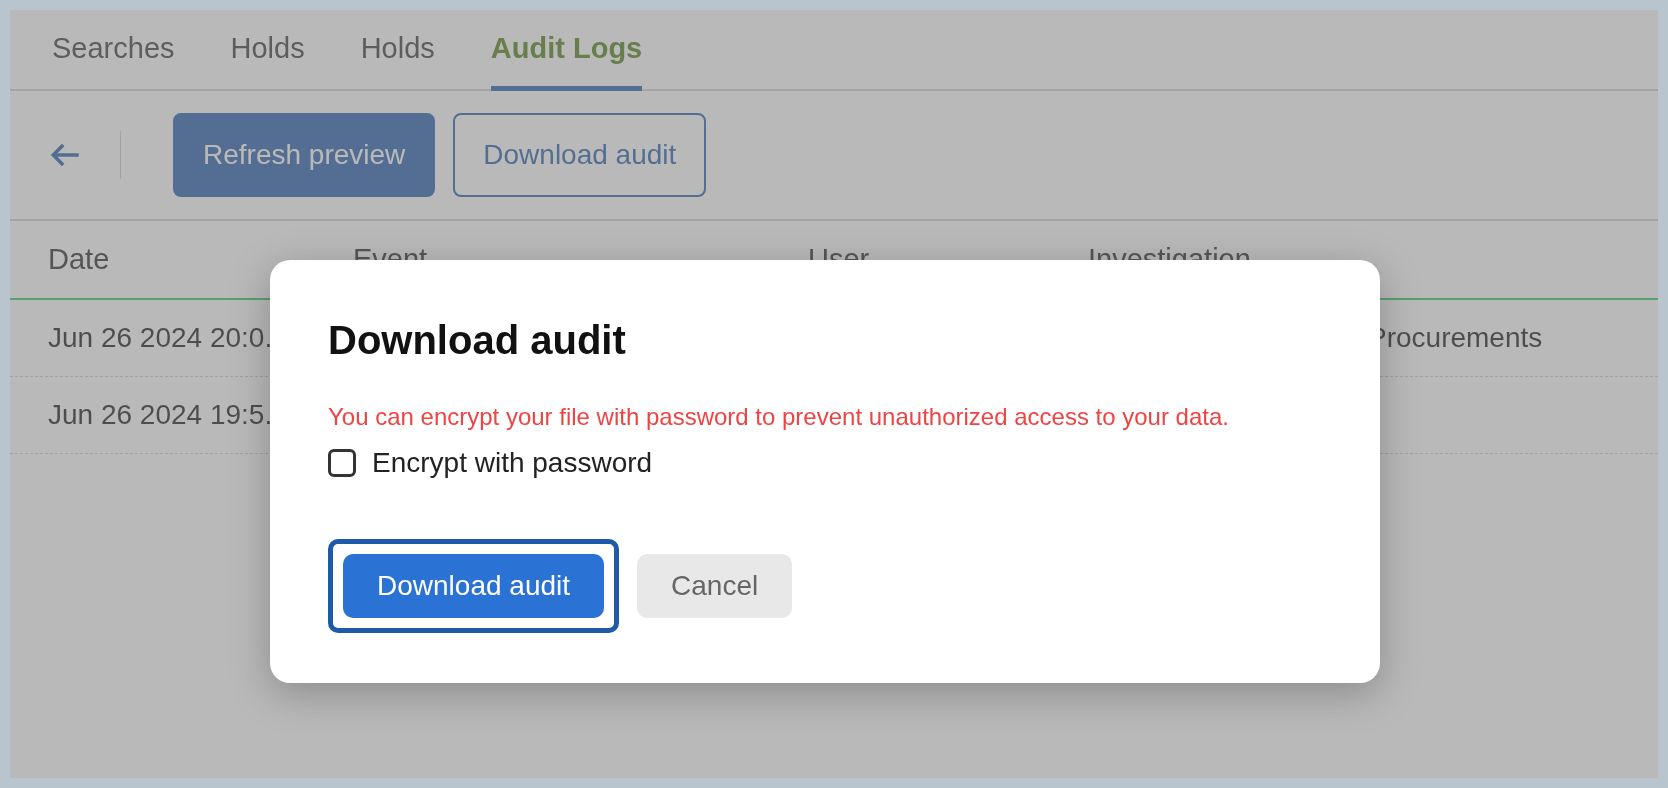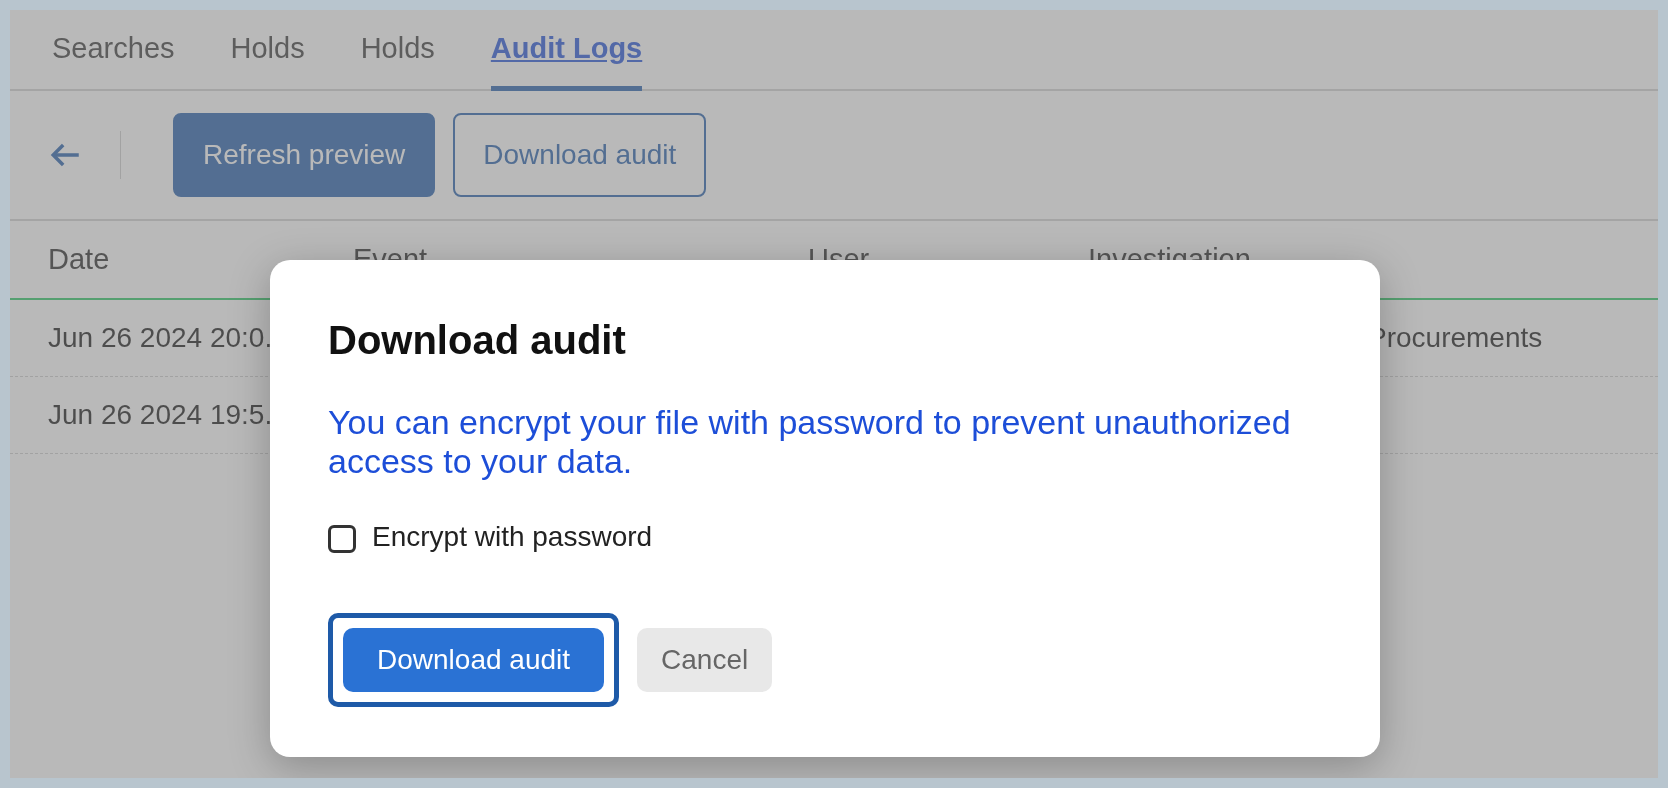--- a/index.html
+++ b/index.html
@@ -39,22 +39,21 @@
     }
     .tab {
       font-size: 29px;
       color: #333;
       padding-bottom: 24px;
       cursor: pointer;
       position: relative;
     }
     .tab.active {
       font-weight: 700;
-      color: #1d4ed8;
-      text-decoration: underline;
+      color: #4d7c0f;
     }
     .tab.active::after {
       content: "";
       position: absolute;
       left: 0;
       right: 0;
       bottom: -2px;
       height: 5px;
       background: #1e5aa8;
     }
@@ -149,27 +148,27 @@
       padding: 58px 58px 50px 58px;
       box-shadow: 0 10px 40px rgba(0,0,0,0.25);
     }
     .modal-title {
       font-size: 40px;
       font-weight: 700;
       color: #111;
       margin-bottom: 40px;
     }
     .modal-desc {
-      font-size: 34px;
-      color: #1d4ed8;
-      margin-bottom: 40px;
+      font-size: 24px;
+      color: #ef4444;
+      margin-bottom: 16px;
     }
     .checkbox-row {
       display: flex;
-      align-items: flex-end;
+      align-items: center;
       gap: 16px;
       font-size: 28px;
       color: #222;
       margin-bottom: 60px;
     }
     .checkbox {
       width: 28px;
       height: 28px;
       border: 3px solid #333;
       border-radius: 6px;
@@ -193,21 +192,21 @@
       font-size: 28px;
       padding: 16px 34px;
       border-radius: 10px;
       border: none;
       cursor: pointer;
     }
     .modal-btn-cancel {
       background: #e8e8e8;
       color: #666;
       font-size: 28px;
-      padding: 16px 24px;
+      padding: 16px 34px;
       border-radius: 10px;
       border: none;
       cursor: pointer;
     }
   </style>
 </head>
 <body>
 
 <div class="app-frame">
 

